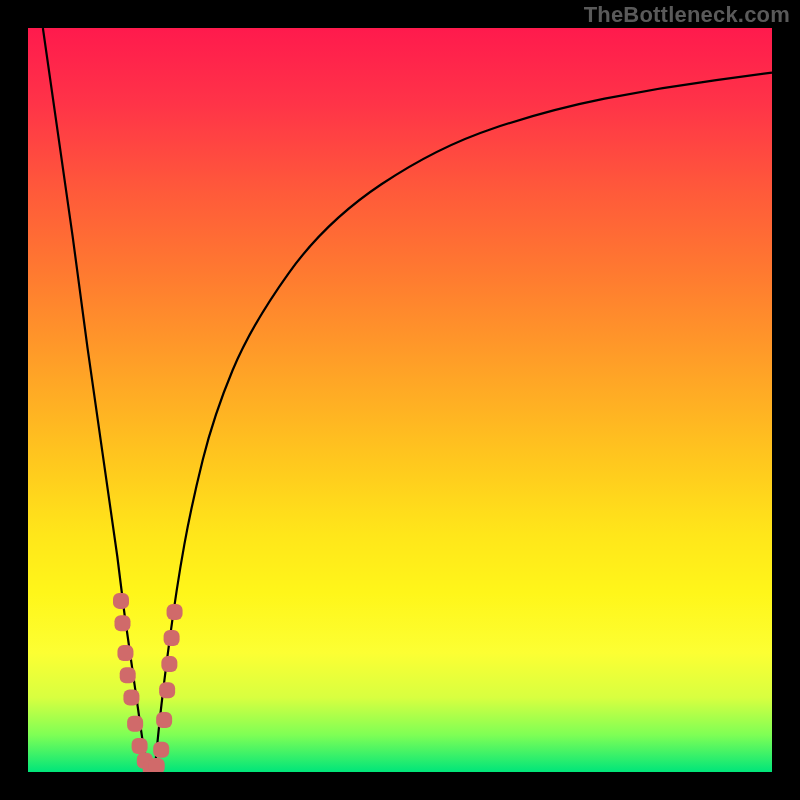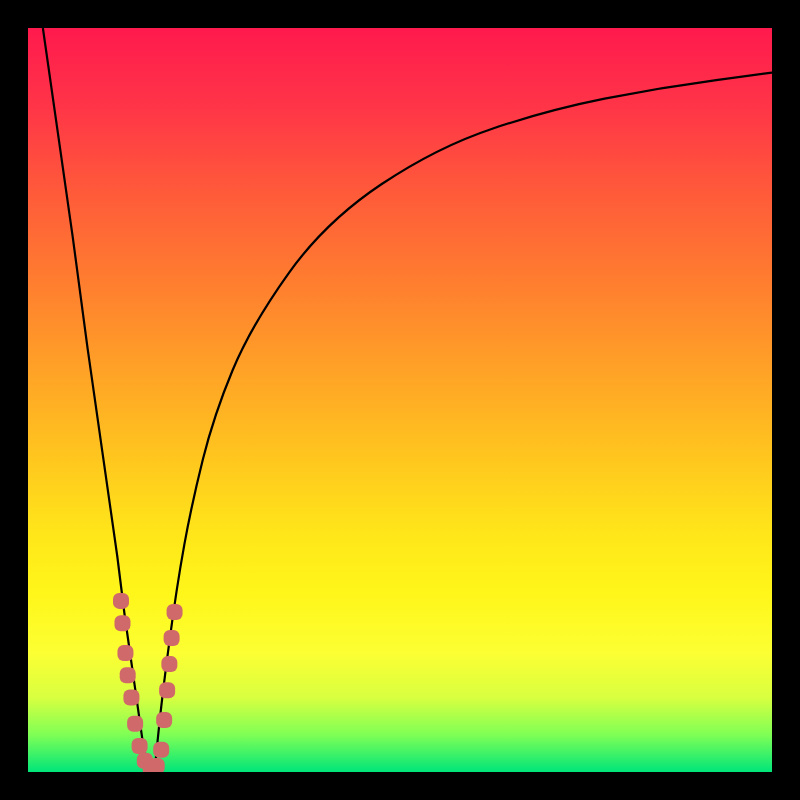--- a/index.html
+++ b/index.html
@@ -63,20 +63,21 @@
     stroke-width: 2.2;
   }
   .marker {
     fill: #d06a6a;
   }
 </style>
 </head>
 <body>
 
 <div class="frame">
+  <div class="watermark">TheBottleneck.com</div>
   <div class="plot-area">
     <svg class="curves" viewBox="0 0 744 744" preserveAspectRatio="none">
       <path class="curve" d="M14.88 0.00 L29.76 104.16 L44.64 208.32 L59.52 319.92 L74.40 424.08 L89.28 528.24 L96.72 587.76 L104.16 639.84 L111.60 691.92 L119.04 744.00 "></path>
       <path class="curve" d="M 126.48 744.00 Q 126.48 744.00 130.20 706.80 Q 133.92 669.60 141.36 613.80 Q 148.80 558.00 156.24 517.08 Q 163.68 476.16 174.84 431.52 Q 186.00 386.88 204.60 342.24 Q 223.20 297.60 260.40 245.52 Q 297.60 193.44 353.40 156.24 Q 409.20 119.04 465.00 100.44 Q 520.80 81.84 576.60 70.68 Q 632.40 59.52 688.20 52.08 T 744.00 44.64"></path>
       <g>
           <rect x="85.00" y="564.88" width="16" height="16" rx="6" ry="6" class="marker"></rect>
           <rect x="86.49" y="587.20" width="16" height="16" rx="6" ry="6" class="marker"></rect>
           <rect x="89.46" y="616.96" width="16" height="16" rx="6" ry="6" class="marker"></rect>
           <rect x="91.70" y="639.28" width="16" height="16" rx="6" ry="6" class="marker"></rect>
           <rect x="95.42" y="661.60" width="16" height="16" rx="6" ry="6" class="marker"></rect>

